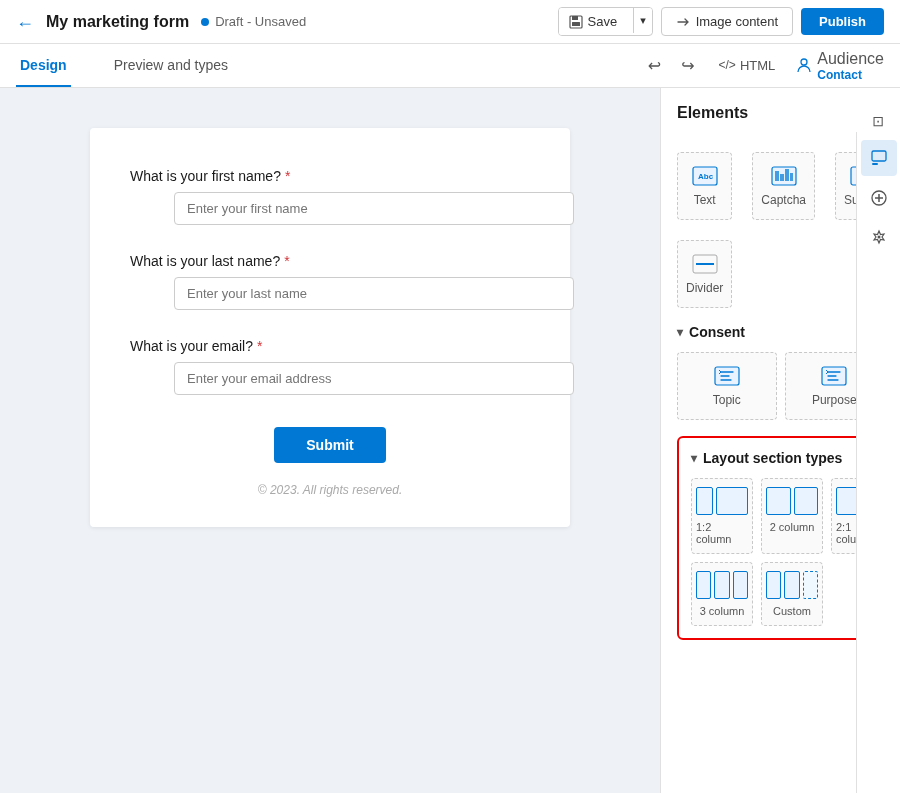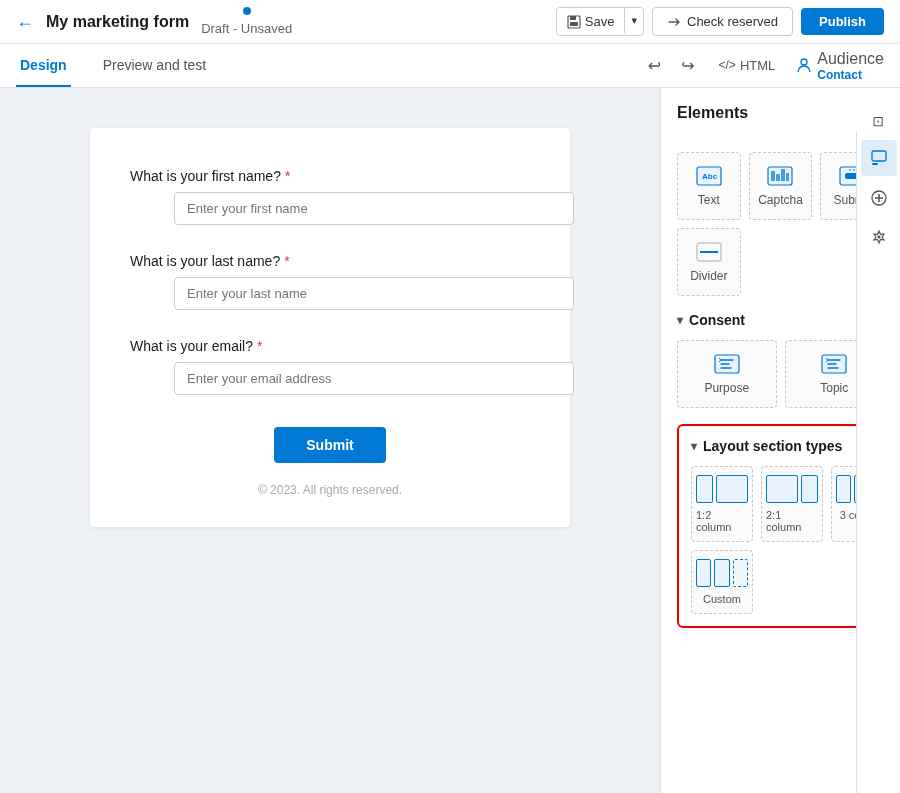--- a/index.html
+++ b/index.html
@@ -26,21 +26,20 @@
       font-weight: 600;
       color: #1a1a1a;
       text-align: right;
     }
     .header-status {
       display: flex;
       align-items: center;
       gap: 6px;
       color: #666;
       font-size: 13px;
-      flex-direction: column;
     }
     .status-dot {
       width: 8px;
       height: 8px;
       background: #0078d4;
       border-radius: 50%;
       display: inline-block;
     }
     .header-spacer { flex: 1; }
     .header-actions {
@@ -72,21 +71,21 @@
     }
 
     
     .toolbar {
       display: flex;
       align-items: center;
       padding: 0 16px;
       height: 44px;
       background: #fff;
       border-bottom: 1px solid #e0e0e0;
-      gap: 28px;
+      gap: 39px;
     }
     .toolbar-tab {
       padding: 12px 4px;
       cursor: pointer;
       font-size: 14px;
       color: #555;
       border-bottom: 2px solid transparent;
     }
     .toolbar-tab.active {
       color: #0078d4;
@@ -179,40 +178,41 @@
       border-radius: 4px;
       cursor: pointer;
       font-size: 14px;
       font-weight: 600;
     }
     .form-footer {
       text-align: center;
       margin-top: 20px;
       font-size: 12px;
       color: #aaa;
+      font-style: italic;
     }
 
     
     .right-panel {
       width: 240px;
       background: #fff;
       border-left: 1px solid #e0e0e0;
       overflow-y: auto;
       padding: 16px;
     }
     .panel-title {
       font-size: 16px;
       font-weight: 600;
       margin-bottom: 16px;
       color: #1a1a1a;
     }
     .elements-grid {
       display: grid;
       grid-template-columns: repeat(3, 1fr);
-      gap: 8px;
+      gap: 20px;
       margin-bottom: 16px;
     }
     .element-item {
       display: flex;
       flex-direction: column;
       align-items: center;
       padding: 12px 8px;
       border: 1px dashed #c8c8c8;
       border-radius: 4px;
       cursor: pointer;
@@ -321,20 +321,21 @@
       background: #deecf9;
       color: #0078d4;
     }
 
     .save-dropdown {
       display: flex;
       align-items: flex-start;
       border: 1px solid #ccc;
       border-radius: 4px;
       overflow: hidden;
+      gap: 6px;
     }
     .save-dropdown .btn-save-main {
       padding: 6px 10px;
       background: #fff;
       border: none;
       cursor: pointer;
       font-size: 13px;
       color: #333;
       display: flex;
       align-items: center;
@@ -379,34 +380,34 @@
             <rect x="3" y="7" width="8" height="4" rx="0.5" fill="#555"></rect>
           </svg>
         <span>Save</span>
       </button>
       <button class="btn-save-arrow">▾</button>
     </div>
     <button class="btn-check">
       <svg width="14" height="14" viewBox="0 0 14 14">
           <path d="M2 7h10M9 4l3 3-3 3" stroke="#555" stroke-width="1.3" fill="none" stroke-linecap="round"></path>
         </svg>
-      <span>Check reserved</span>
+      <span>Image content</span>
     </button>
     <button class="btn-publish">
       <span>Publish</span>
     </button>
   </div>
 </div>
 
 <div class="toolbar">
   <div class="toolbar-tab active">
     <span>Design</span>
   </div>
   <div class="toolbar-tab">
-    <span>Preview and test</span>
+    <span>Preview and types</span>
   </div>
   <div class="toolbar-spacer"></div>
   <div class="toolbar-icons">
     <button class="toolbar-icon-btn" title="Undo">↩</button>
     <button class="toolbar-icon-btn" title="Redo">↪</button>
     <button class="toolbar-html-btn">
       <span style="font-size:12px;color:#555;">&lt;/&gt;</span>
       <span>HTML</span>
     </button>
     <div style="display:flex;align-items:center;gap:4px;cursor:pointer;">
@@ -508,49 +509,56 @@
       <span>Consent</span>
     </div>
     <div class="consent-grid">
 
       <div class="element-item">
         <svg width="28" height="22" viewBox="0 0 28 22">
           <rect x="2" y="2" width="24" height="18" rx="2" stroke="#0078d4" stroke-width="1.2" fill="#e8f3ff"></rect>
           <path d="M8 7 L20 7 M8 11 L16 11 M8 15 L18 15" stroke="#0078d4" stroke-width="1.3" stroke-linecap="round"></path>
           <path d="M6 9 L8 7 L6 5" stroke="#0078d4" stroke-width="1" fill="none"></path>
         </svg>
-        <span>Purpose</span>
+        <span>Topic</span>
       </div>
 
       <div class="element-item">
         <svg width="28" height="22" viewBox="0 0 28 22">
           <rect x="2" y="2" width="24" height="18" rx="2" stroke="#0078d4" stroke-width="1.2" fill="#e8f3ff"></rect>
           <path d="M8 7 L20 7 M8 11 L16 11 M8 15 L18 15" stroke="#0078d4" stroke-width="1.3" stroke-linecap="round"></path>
           <path d="M6 9 L8 7 L6 5" stroke="#0078d4" stroke-width="1" fill="none"></path>
         </svg>
-        <span>Topic</span>
+        <span>Purpose</span>
       </div>
     </div>
 
     <div class="layout-section">
       <div class="section-header" style="margin-bottom:12px;">
         <span class="chevron">▾</span>
         <span>Layout section types</span>
       </div>
       <div class="layout-grid">
 
 
         <div class="layout-item">
           <div class="col-preview">
             <div class="col-box narrow"></div>
             <div class="col-box wide"></div>
           </div>
           <span>1:2 column</span>
         </div>
 
+        <div class="layout-item">
+          <div class="col-preview">
+            <div class="col-box"></div>
+            <div class="col-box"></div>
+          </div>
+          <span>2 column</span>
+        </div>
 
         <div class="layout-item">
           <div class="col-preview">
             <div class="col-box wide"></div>
             <div class="col-box narrow"></div>
           </div>
           <span>2:1 column</span>
         </div>
 
         <div class="layout-item">

